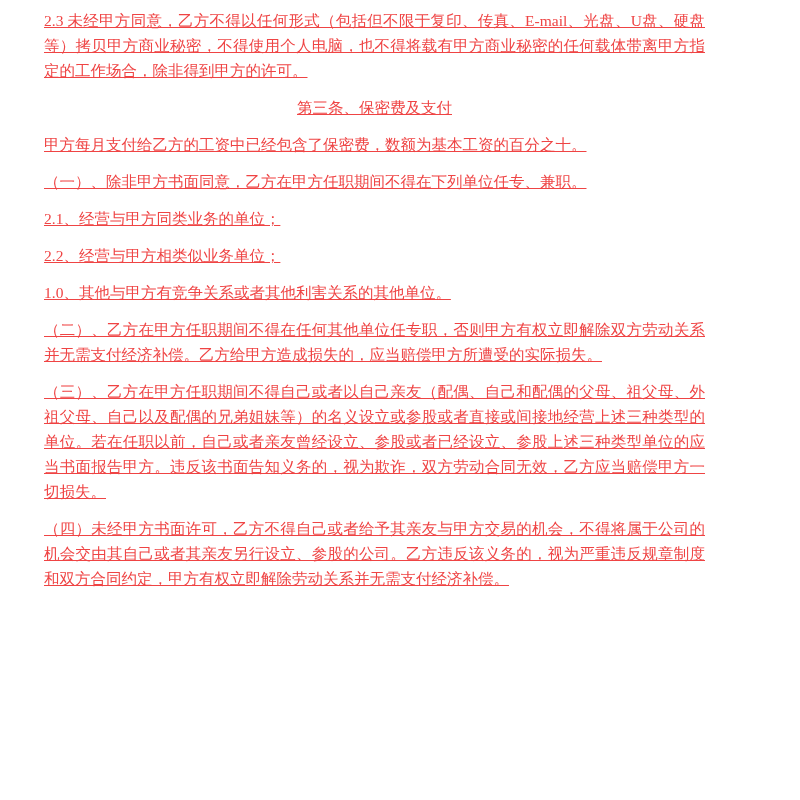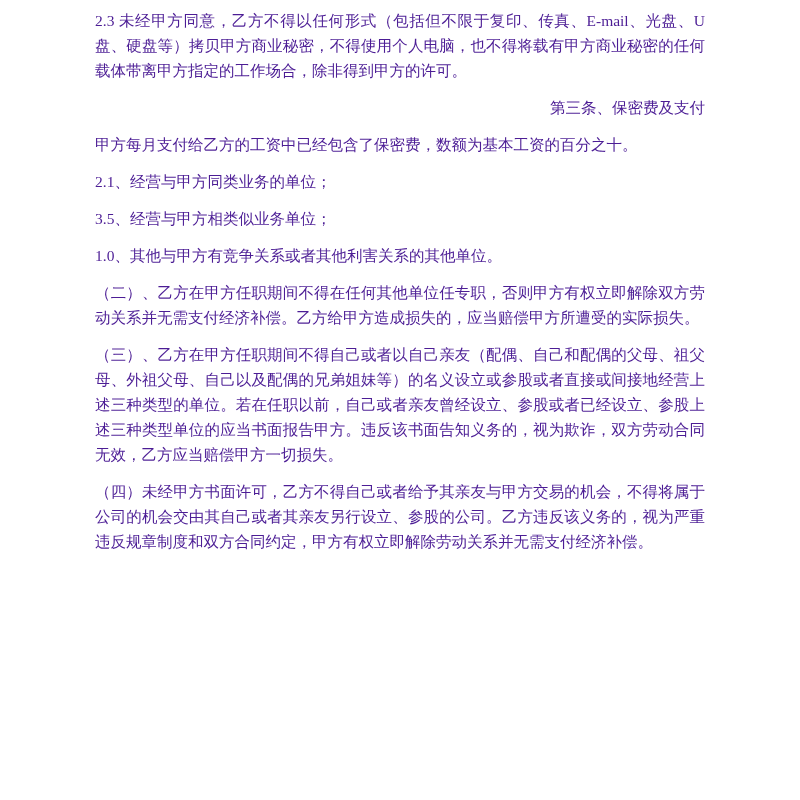--- a/index.html
+++ b/index.html
@@ -9,44 +9,46 @@
   body {
     width: 800px;
     height: 800px;
     background: #ffffff;
     overflow: hidden;
   }
   .page {
     box-sizing: border-box;
     width: 800px;
     height: 800px;
-    padding: 8px 95px 0 95px;
+    padding: 8px 95px 0 44px;
     font-family: "Liberation Serif", "DejaVu Serif", serif;
     font-size: 15.5px;
-    color: #4c1d95;
+    color: #ef4444;
     overflow: hidden;
+    text-decoration: underline;
   }
   .para {
     margin: 0 0 12px 0;
     line-height: 25px;
     text-align: justify;
     text-justify: inter-ideograph;
     word-break: break-all;
   }
   .heading {
-    text-align: right;
+    text-align: center;
   }
 </style>
 </head>
 <body>
 
 <div class="page">
   <p class="para">2.3 未经甲方同意，乙方不得以任何形式（包括但不限于复印、传真、E-mail、光盘、U盘、硬盘等）拷贝甲方商业秘密，不得使用个人电脑，也不得将载有甲方商业秘密的任何载体带离甲方指定的工作场合，除非得到甲方的许可。</p>
   <p class="para heading">第三条、保密费及支付</p>
   <p class="para">甲方每月支付给乙方的工资中已经包含了保密费，数额为基本工资的百分之十。</p>
+  <p class="para">（一）、除非甲方书面同意，乙方在甲方任职期间不得在下列单位任专、兼职。</p>
   <p class="para">2.1、经营与甲方同类业务的单位；</p>
-  <p class="para">3.5、经营与甲方相类似业务单位；</p>
+  <p class="para">2.2、经营与甲方相类似业务单位；</p>
   <p class="para">1.0、其他与甲方有竞争关系或者其他利害关系的其他单位。</p>
   <p class="para">（二）、乙方在甲方任职期间不得在任何其他单位任专职，否则甲方有权立即解除双方劳动关系并无需支付经济补偿。乙方给甲方造成损失的，应当赔偿甲方所遭受的实际损失。</p>
   <p class="para">（三）、乙方在甲方任职期间不得自己或者以自己亲友（配偶、自己和配偶的父母、祖父母、外祖父母、自己以及配偶的兄弟姐妹等）的名义设立或参股或者直接或间接地经营上述三种类型的单位。若在任职以前，自己或者亲友曾经设立、参股或者已经设立、参股上述三种类型单位的应当书面报告甲方。违反该书面告知义务的，视为欺诈，双方劳动合同无效，乙方应当赔偿甲方一切损失。</p>
   <p class="para">（四）未经甲方书面许可，乙方不得自己或者给予其亲友与甲方交易的机会，不得将属于公司的机会交由其自己或者其亲友另行设立、参股的公司。乙方违反该义务的，视为严重违反规章制度和双方合同约定，甲方有权立即解除劳动关系并无需支付经济补偿。</p>
 
 </div>
 
 </body></html>

